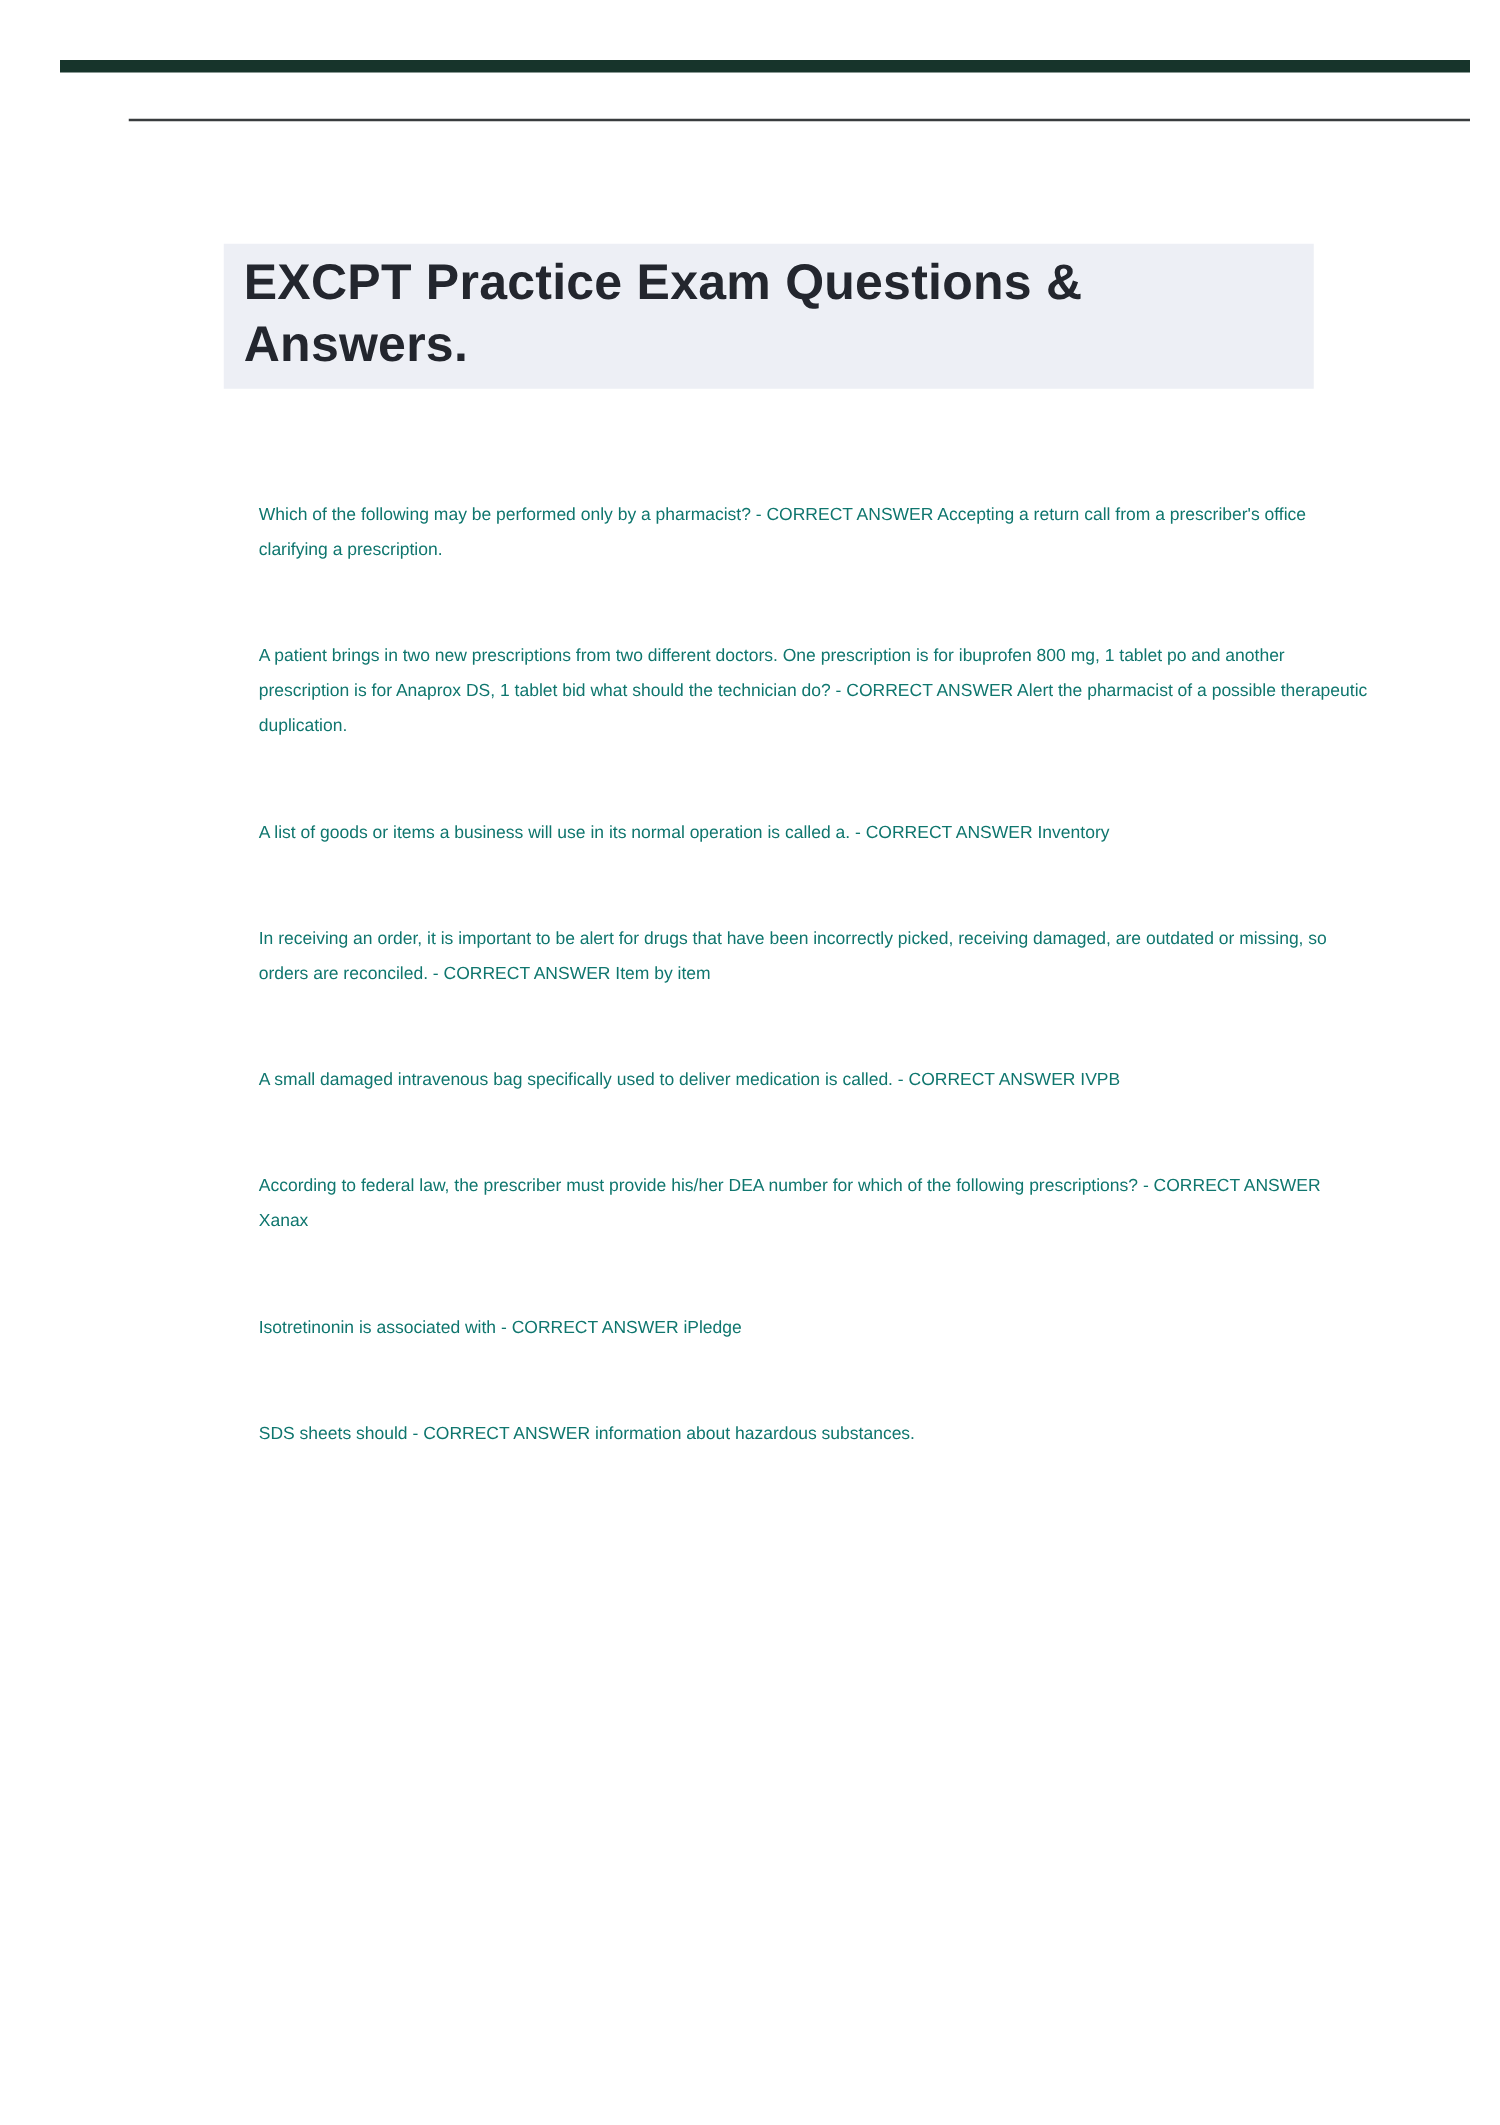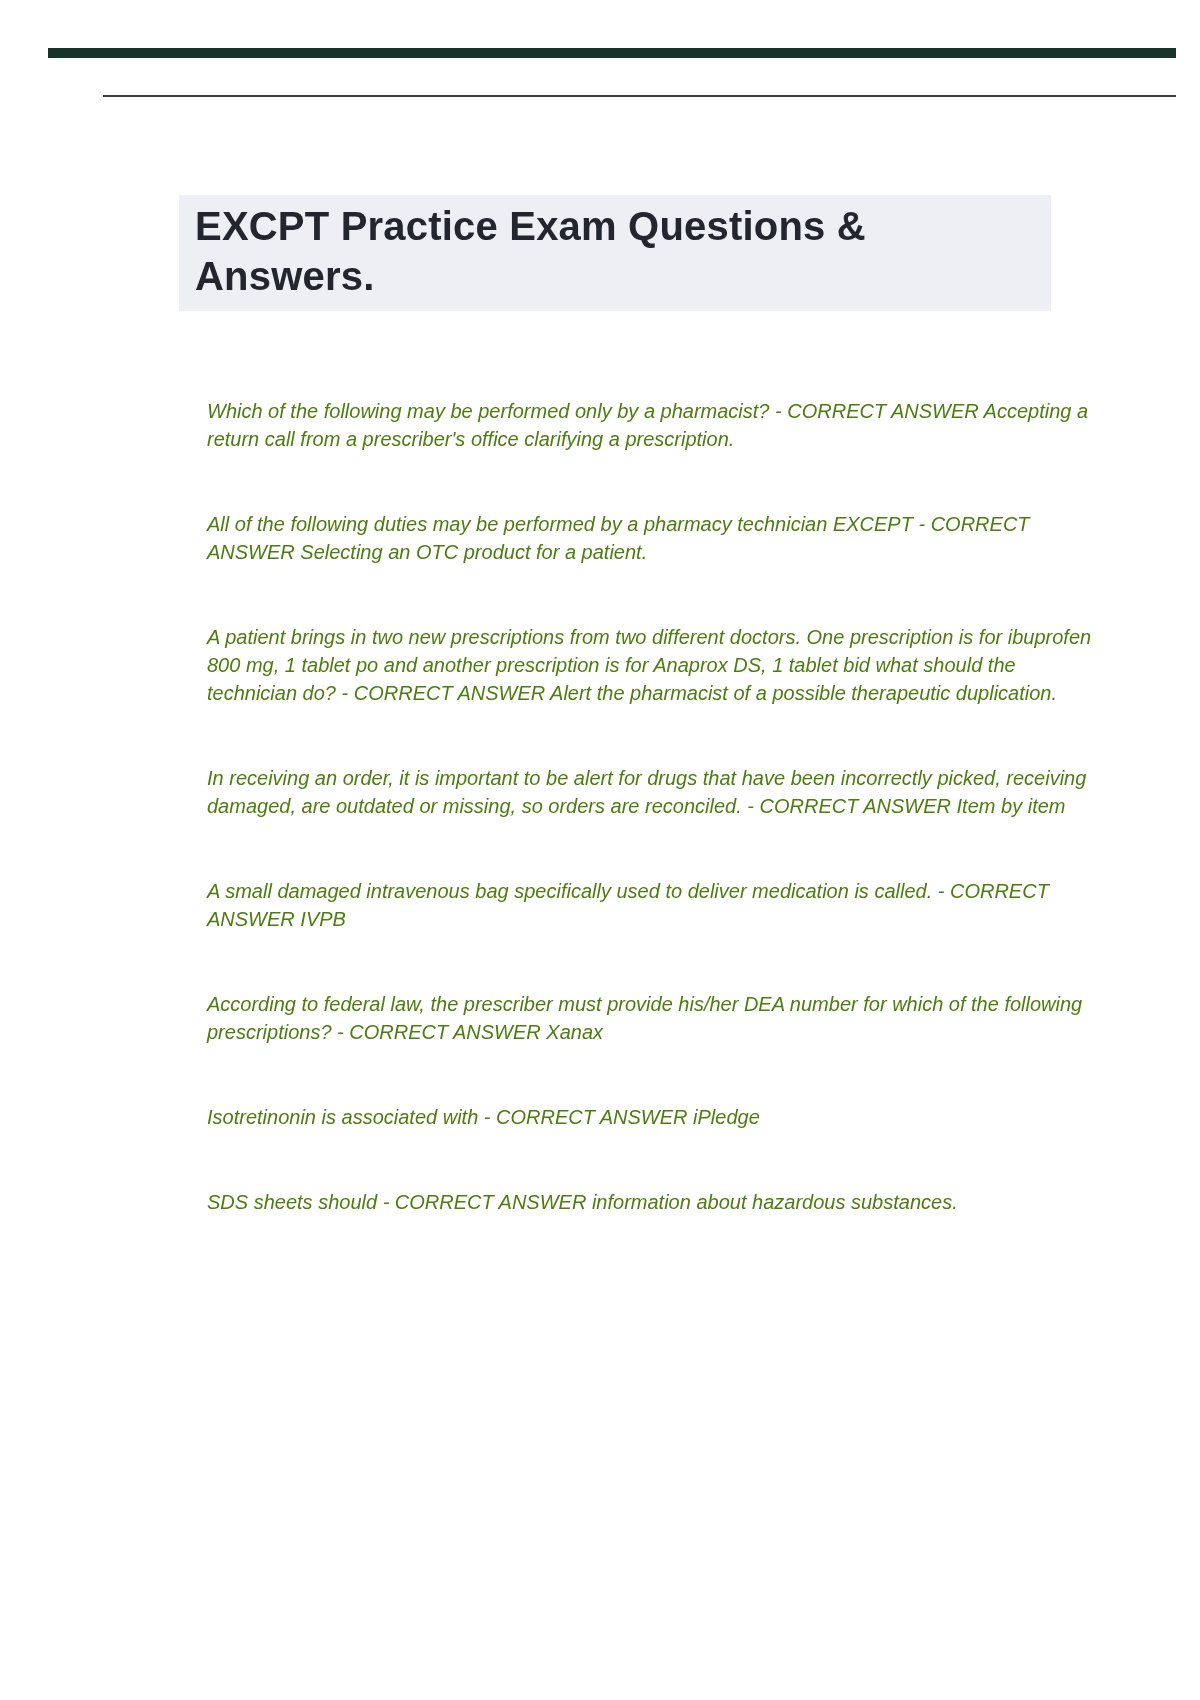--- a/index.html
+++ b/index.html
@@ -45,48 +45,47 @@
     font-size: 40px;
     font-weight: bold;
     color: #23262e;
     line-height: 50px;
     letter-spacing: 0.2px;
   }
   .qa-list {
     margin-top: 86px;
   }
   .qa-list p {
-    font-size: 20px;
+    font-size: 14px;
     line-height: 28px;
-    color: #4d7c0f;
+    color: #0f766e;
     margin-bottom: 57px;
     max-width: 935px;
-    font-style: italic;
   }
 </style>
 </head>
 <body>
 
 <div class="page">
 
   <div class="top-bar"></div>
 
   <div class="header-rule"></div>
 
   <div class="content">
 
     <h1 class="title-block">
       <span>EXCPT Practice Exam Questions &amp;</span><br>
       <span>Answers.</span>
     </h1>
 
     <div class="qa-list">
       <p>Which of the following may be performed only by a pharmacist? - CORRECT ANSWER Accepting a return call from a prescriber's office clarifying a prescription.</p>
-      <p>All of the following duties may be performed by a pharmacy technician EXCEPT - CORRECT ANSWER Selecting an OTC product for a patient.</p>
       <p>A patient brings in two new prescriptions from two different doctors. One prescription is for ibuprofen 800 mg, 1 tablet po and another prescription is for Anaprox DS, 1 tablet bid what should the technician do? - CORRECT ANSWER Alert the pharmacist of a possible therapeutic duplication.</p>
+      <p>A list of goods or items a business will use in its normal operation is called a. - CORRECT ANSWER Inventory</p>
       <p>In receiving an order, it is important to be alert for drugs that have been incorrectly picked, receiving damaged, are outdated or missing, so orders are reconciled. - CORRECT ANSWER Item by item</p>
       <p>A small damaged intravenous bag specifically used to deliver medication is called. - CORRECT ANSWER IVPB</p>
       <p>According to federal law, the prescriber must provide his/her DEA number for which of the following prescriptions? - CORRECT ANSWER Xanax</p>
       <p>Isotretinonin is associated with - CORRECT ANSWER iPledge</p>
       <p>SDS sheets should - CORRECT ANSWER information about hazardous substances.</p>
     </div>
 
   </div>
 
   <div class="bottom-bar"></div>

